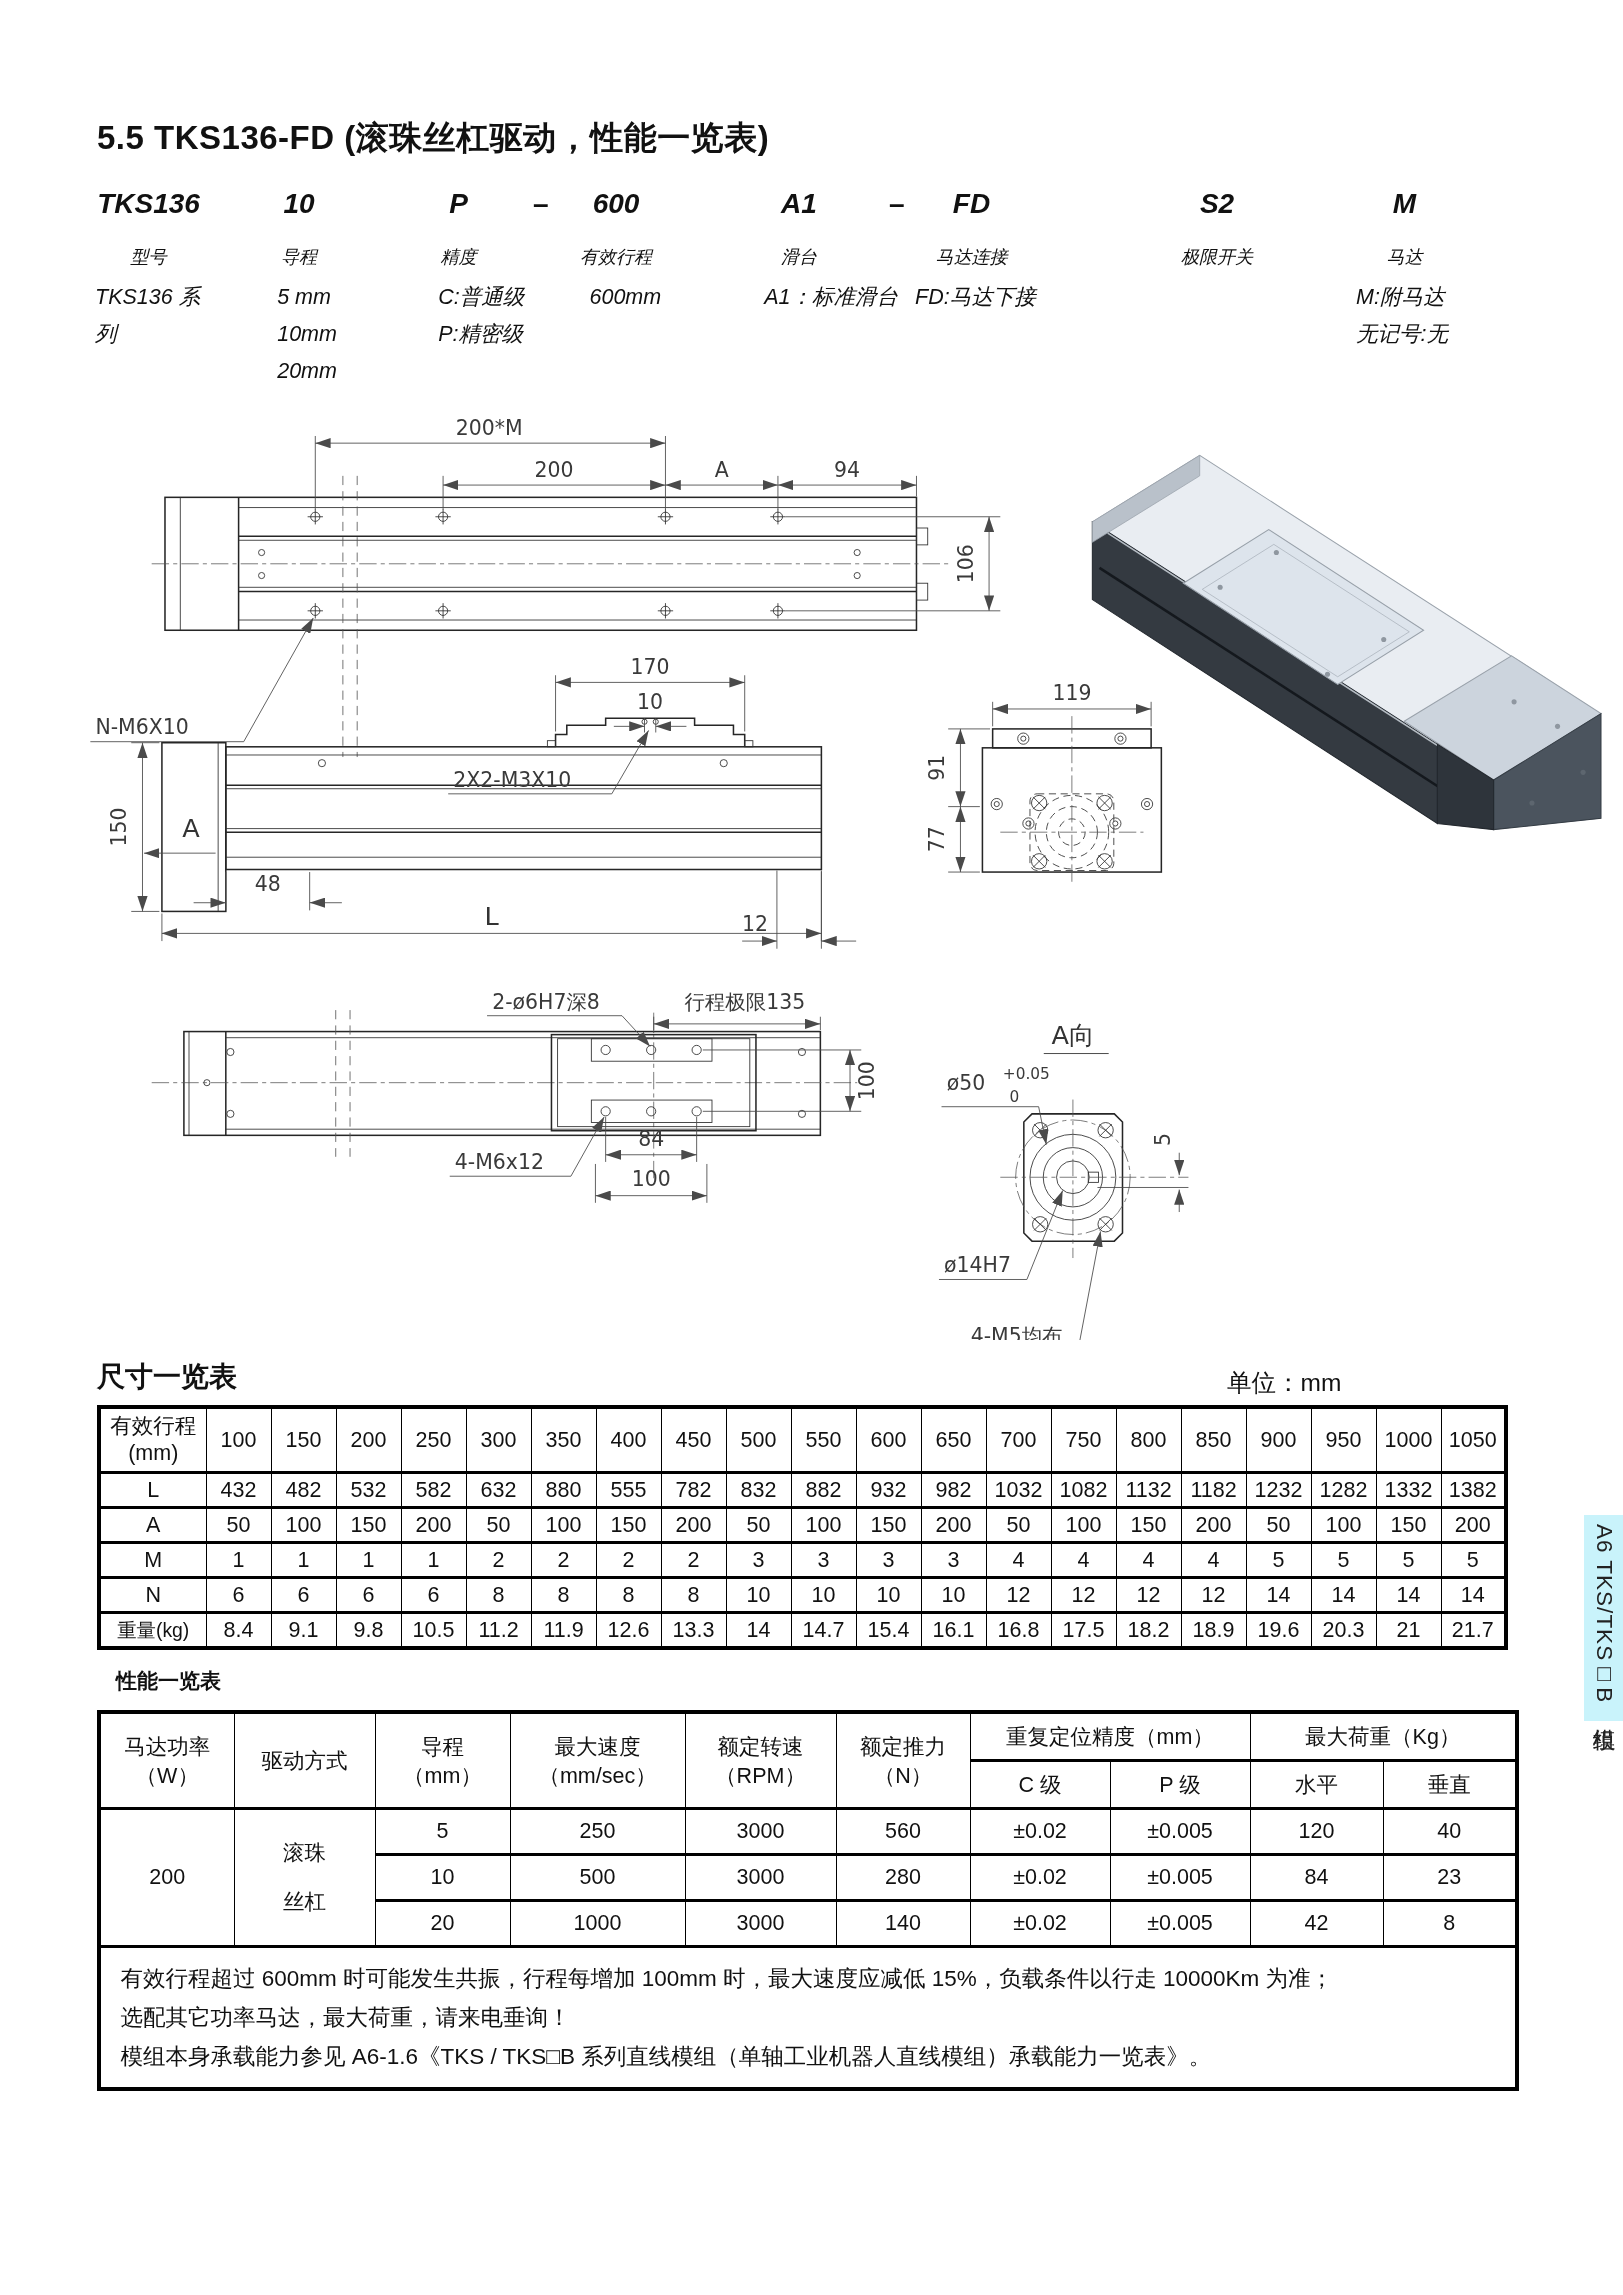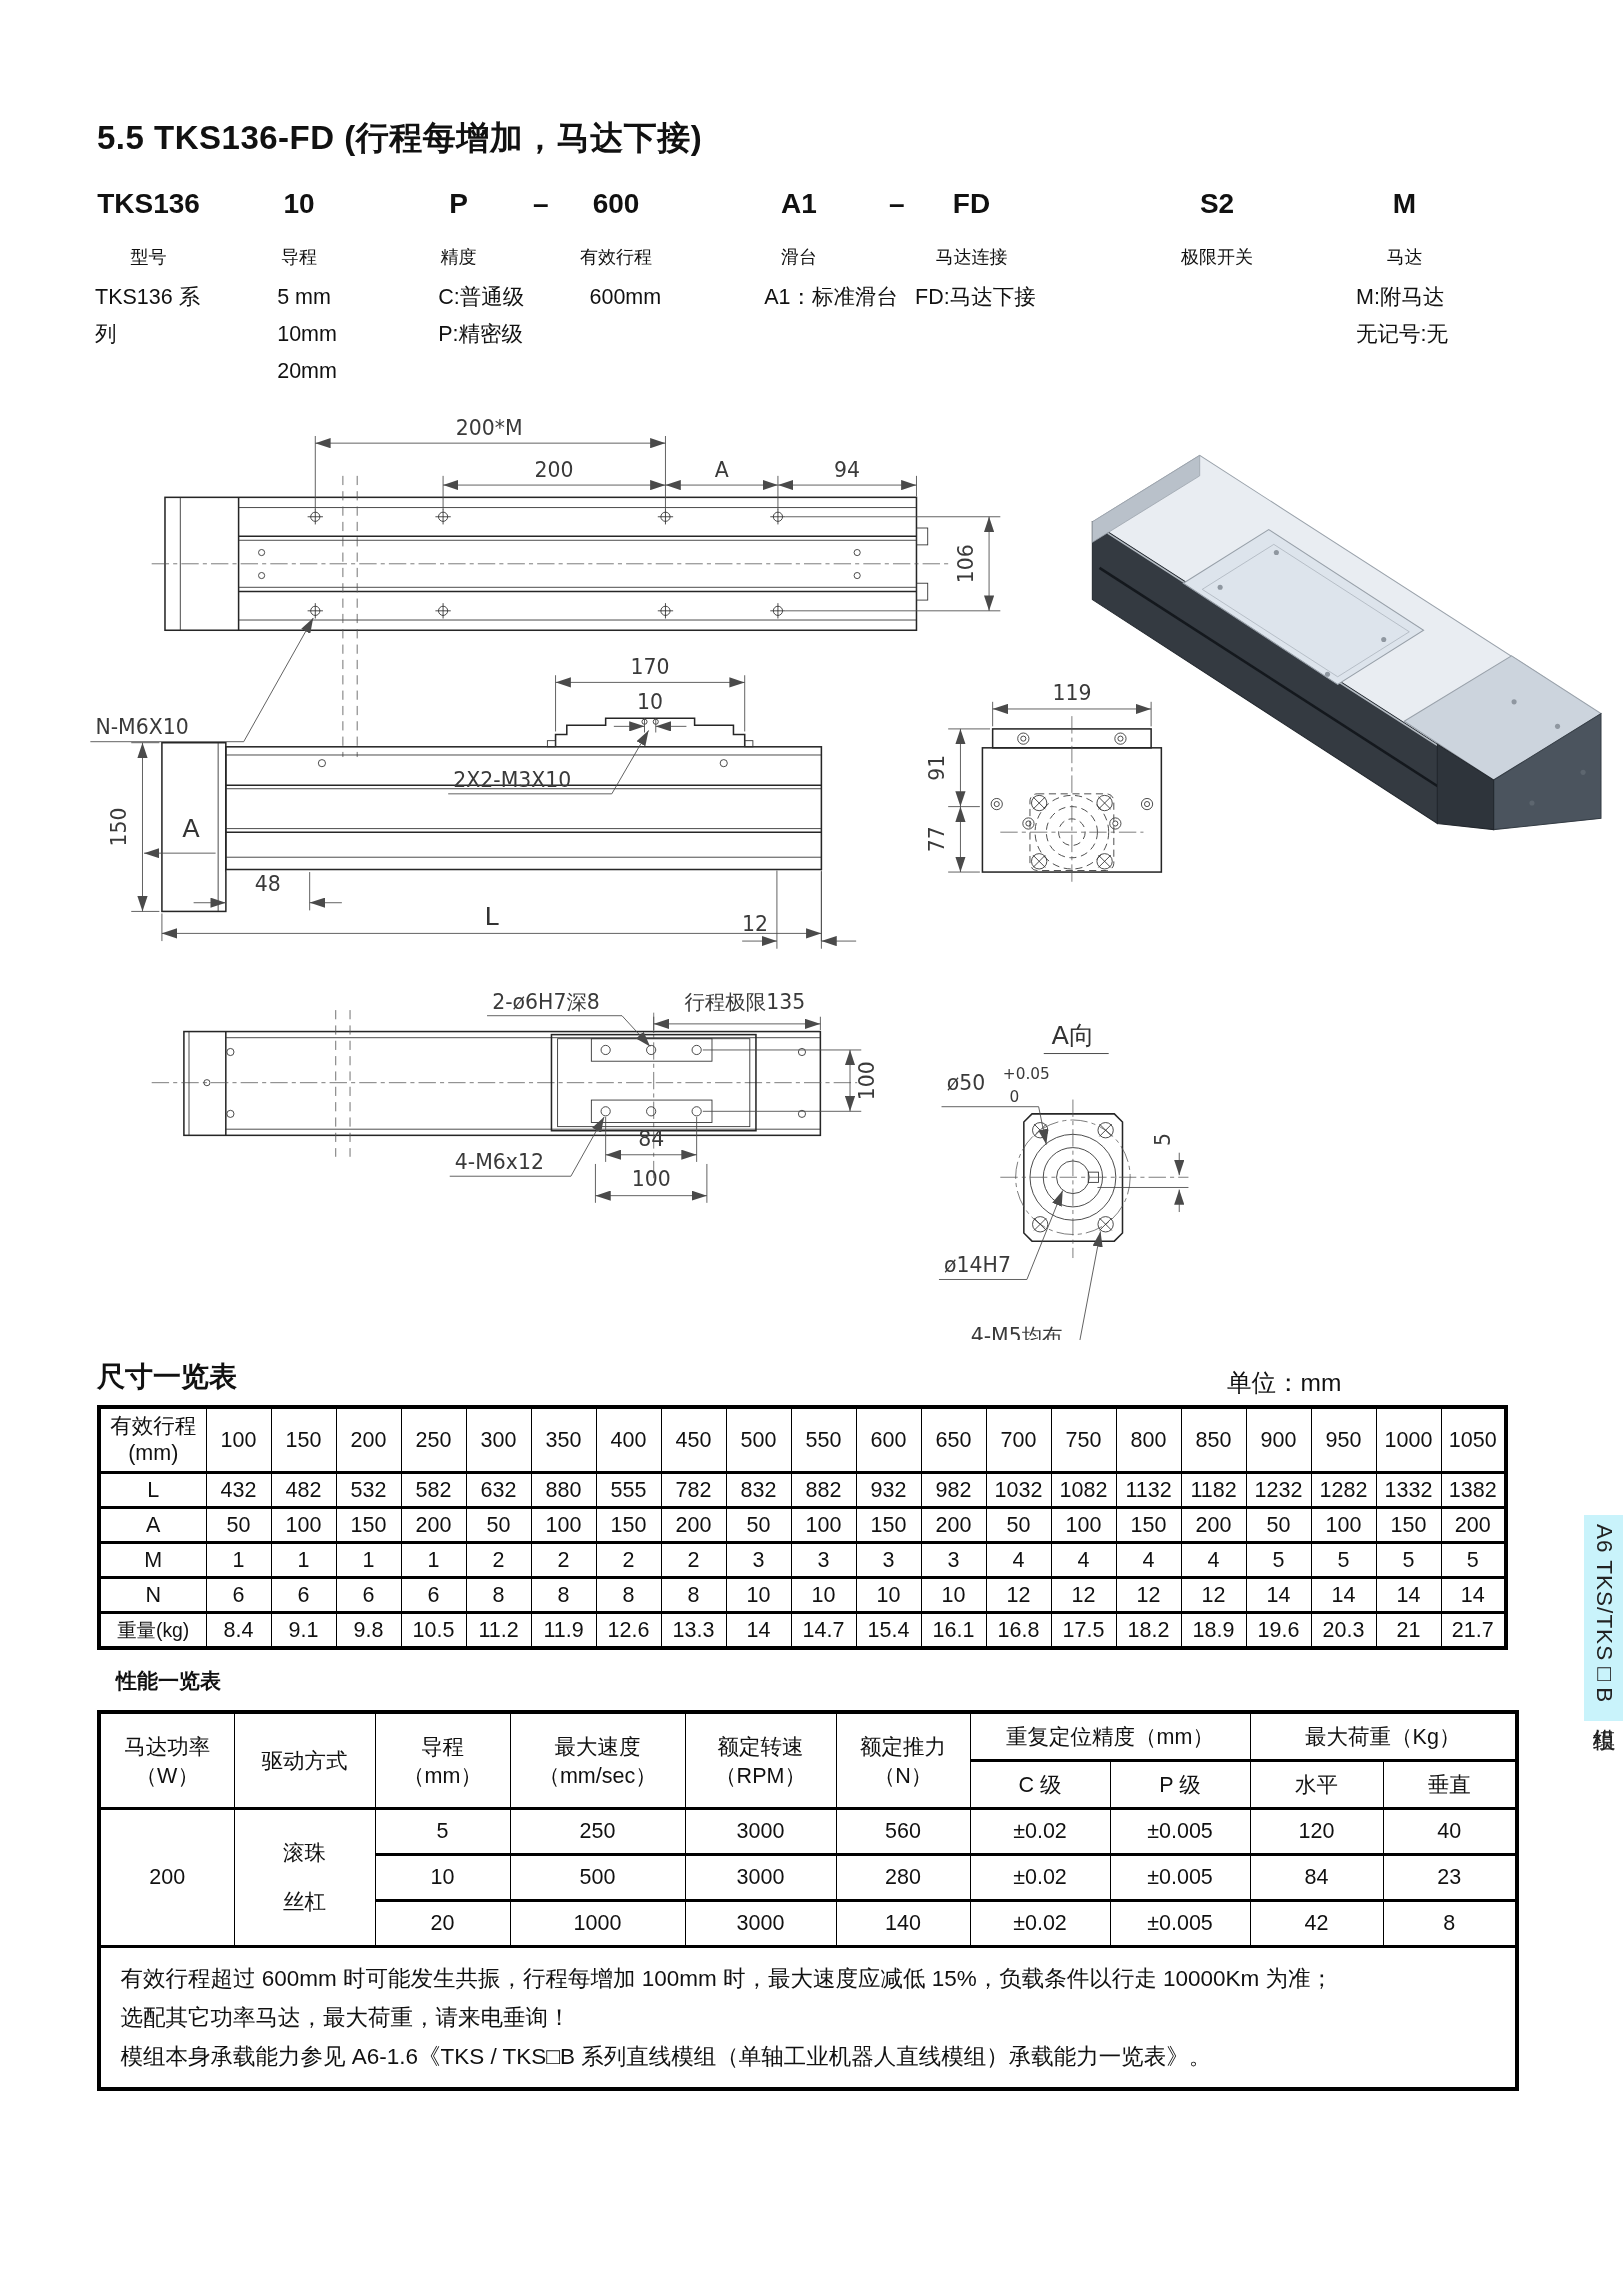--- a/index.html
+++ b/index.html
@@ -1,21 +1,21 @@
 <!DOCTYPE html>
 <html style="font-size:8.2px"><head>
 <meta charset="utf-8">
 <style>
   html,body{margin:0;padding:0;background:#fff;}
   .page{position:relative;width:1624px;height:2295px;background:#fff;overflow:hidden;
         font-family:"Liberation Sans","DejaVu Sans",sans-serif;color:#111;}
   .abs{position:absolute;}
   
   .doc-title{left:97px;top:116px;font-size:33px;font-weight:bold;letter-spacing:0.5px;}
-  .code-col{top:188px;}
+  .code-col{top:188px;font-style:italic;}
   .code-col .code{font-size:28px;font-weight:bold;text-align:center;height:29px;}
   .code-col .clabel{font-size:18px;text-align:center;margin-top:28px;height:25.6px;}
   .code-col .opts{margin-top:8.2px;font-size:21.5px;line-height:37px;text-align:left;}
   .dashcode{top:188px;font-size:28px;font-weight:bold;}
   
   .sec-title{font-weight:bold;}
   .dimtbl{border-collapse:collapse;table-layout:fixed;width:1411px;border:4.6px solid #000;}
   .dimtbl th,.dimtbl td{border-left:1.5px solid #000;border-right:1.5px solid #000;
     border-top:3.1px solid #000;border-bottom:3.1px solid #000;text-align:center;
     font-size:21.5px;font-weight:normal;padding:0;height:32px;overflow:hidden;}
@@ -45,21 +45,21 @@
   .bk{fill:none;stroke:#555;stroke-width:1.6;stroke-dasharray:18 12;}
   .dsh{fill:none;stroke:#404040;stroke-width:1.8;stroke-dasharray:14 9;}
 </style>
 </head>
 <body>
 
 <div class="page">
 
   <div class="abs doc-title">
     <span>5.5 TKS136-FD</span>
-    <span>(行程每增加，马达下接)</span>
+    <span>(滚珠丝杠驱动，性能一览表)</span>
   </div>
 
   <div class="abs code-col" style="left:95px;width:107px;">
     <div class="code">TKS136</div>
     <div class="clabel">型号</div>
     <div class="opts">
         <div>TKS136 系列</div>
       </div>
   </div>
   <div class="abs code-col" style="left:266px;width:66px;">

